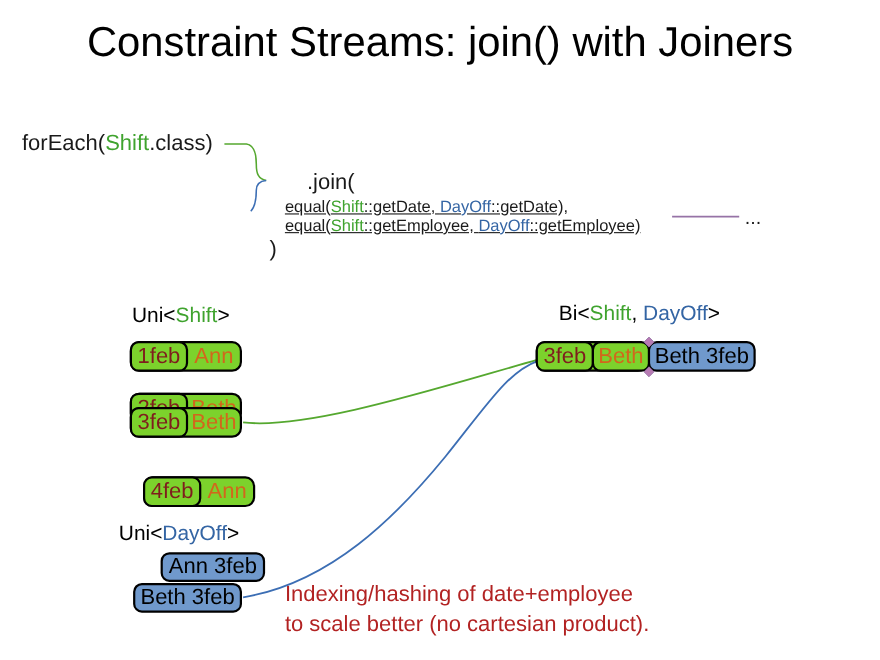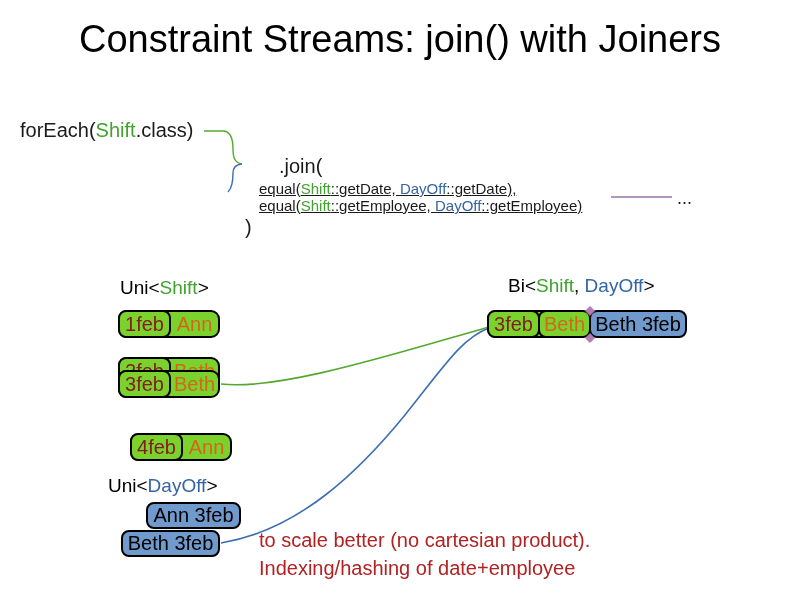--- a/index.html
+++ b/index.html
@@ -89,22 +89,22 @@
     <span class="empbox">Beth</span>
   </div>
   <div class="cellbase bbox" style="left:589px;top:310px;width:98px;height:28px;">Beth 3feb</div>
 
   <div class="lbl" style="left:108px;top:474px;"><span>Uni&lt;</span><span class="tblue">DayOff</span><span>&gt;</span></div>
 
   <div class="cellbase bbox" style="left:121px;top:502px;width:95px;height:27px;margin-left:25px;">Ann 3feb</div>
   <div class="cellbase bbox" style="left:121px;top:530px;width:99px;height:27px;">Beth 3feb</div>
 
   <div class="note">
+    <div>Indexing/hashing of date+employee</div>
     <div>to scale better (no cartesian product).</div>
-    <div>Indexing/hashing of date+employee</div>
   </div>
 
   <svg class="overlay front" width="800" height="600" viewBox="0 0 800 600">
     <rect class="diamond" x="-3.2" y="-3.2" width="6.4" height="6.4" transform="translate(590,311) rotate(45)"></rect>
     <rect class="diamond" x="-3.2" y="-3.2" width="6.4" height="6.4" transform="translate(590,338) rotate(45)"></rect>
   </svg>
 
 </div>
 
 </body></html>

